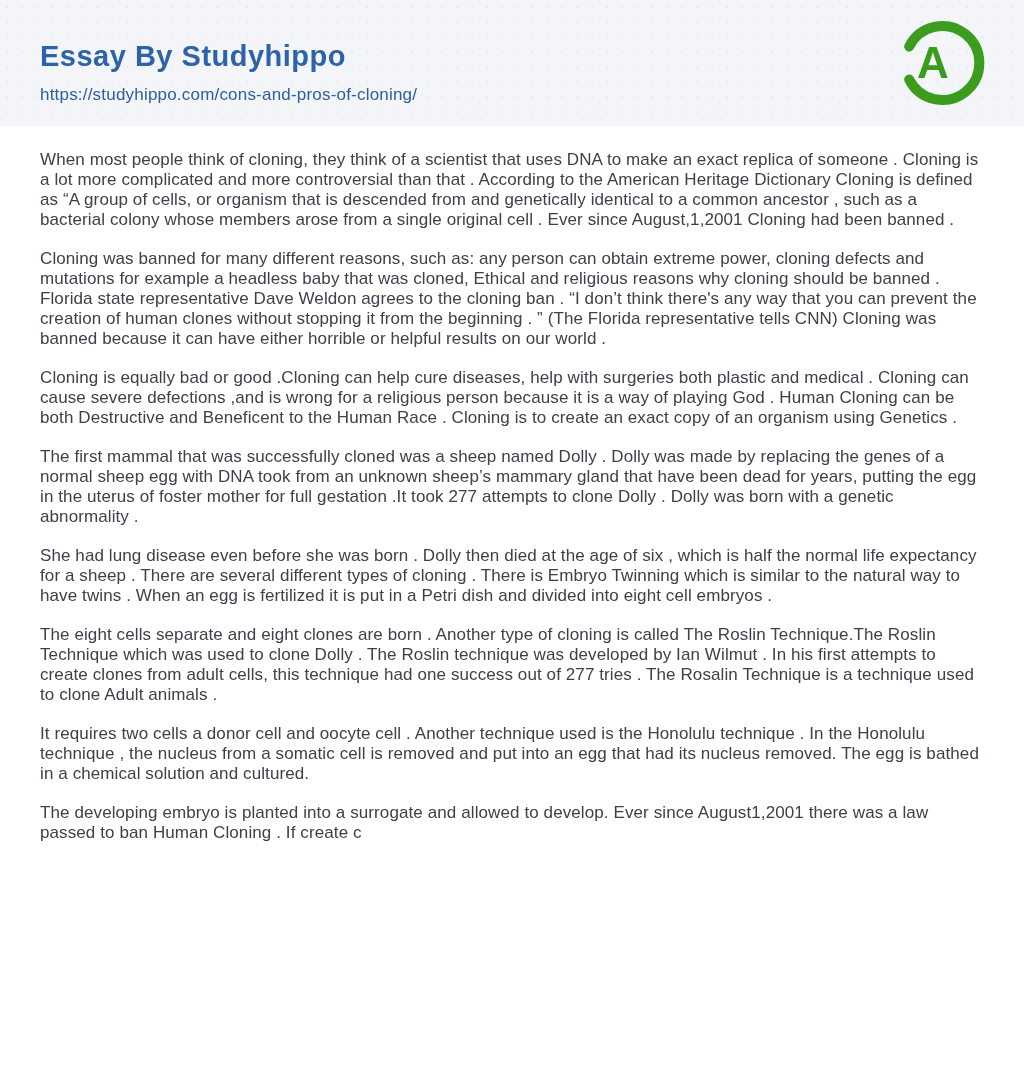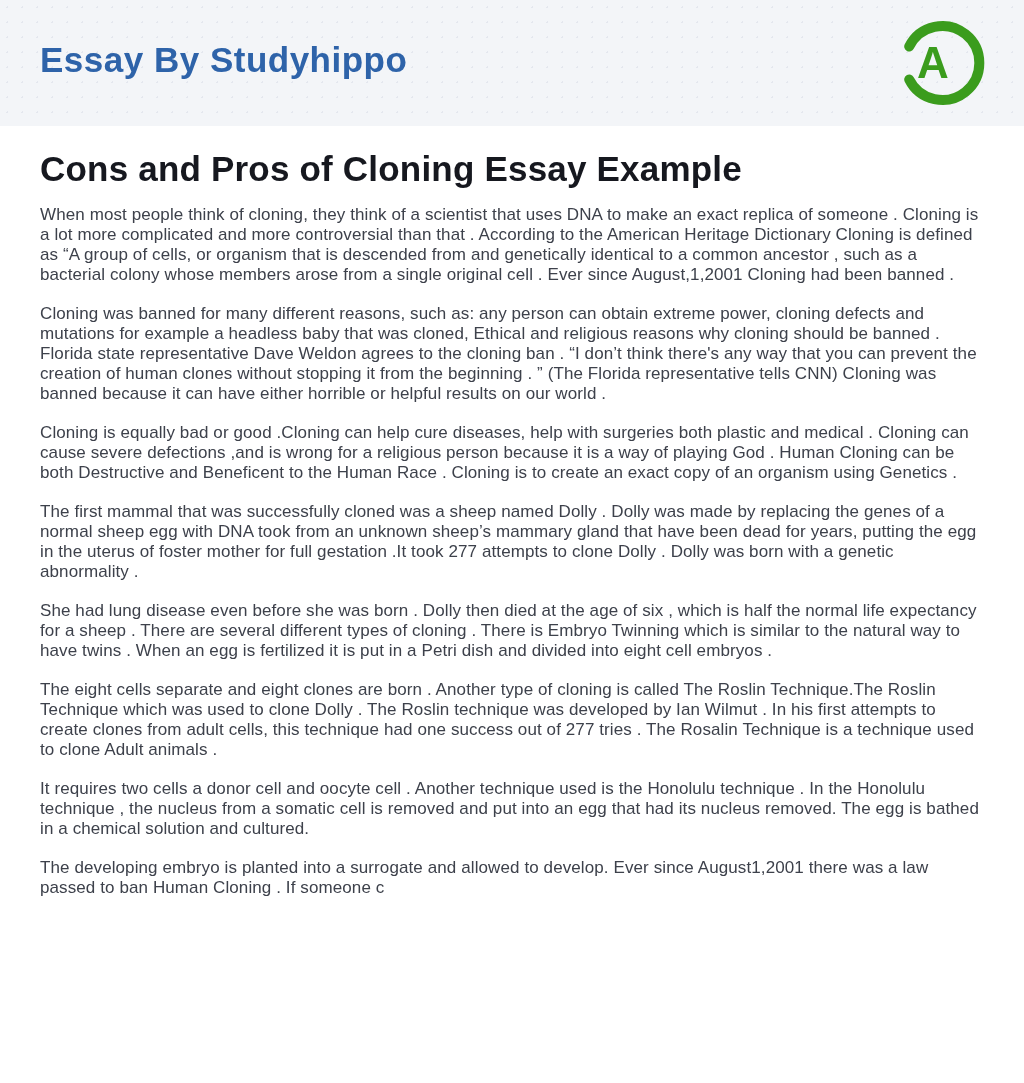--- a/index.html
+++ b/index.html
@@ -15,21 +15,21 @@
     width: 100%;
     height: 126px;
     background-color: #f3f5f8;
     background-image: radial-gradient(circle, #e4e7ee 1px, rgba(0,0,0,0) 1px);
     background-size: 15px 15px;
     position: relative;
     padding: 40px 40px 0 40px;
   }
   .site-title {
     color: #2e63a9;
-    font-size: 35px;
+    font-size: 29px;
     font-weight: bold;
     letter-spacing: 0.5px;
     line-height: 1.15;
   }
   .site-url {
     margin-top: 12px;
     display: inline-block;
     color: #2d5e9f;
     font-size: 17px;
     text-decoration: none;
@@ -59,33 +59,33 @@
     line-height: 20px;
     letter-spacing: 0.1px;
     margin-bottom: 19px;
   }
 </style>
 </head>
 <body>
 
 <header class="header">
   <div class="site-title">Essay By Studyhippo</div>
+  <a class="site-url">https://studyhippo.com/cons-and-pros-of-cloning/</a>
   <div class="logo">
     <svg width="90" height="90" viewBox="0 0 90 90">
       <path d="M 11.2 29.5 A 37 37 0 1 1 11.2 62.5" fill="none" stroke="#3b9c1d" stroke-width="10" stroke-linecap="round"></path>
       <text x="35" y="61" font-family="Liberation Sans, DejaVu Sans, sans-serif" font-size="44" font-weight="bold" fill="#3b9c1d" text-anchor="middle">A</text>
     </svg>
   </div>
 </header>
 
 <main class="content">
-  <h1 class="article-title">Cons and Pros of Cloning Essay Example</h1>
   <div class="article-body">
     <p>When most people think of cloning, they think of a scientist that uses DNA to make an exact replica of someone . Cloning is a lot more complicated and more controversial than that . According to the American Heritage Dictionary Cloning is defined as “A group of cells, or organism that is descended from and genetically identical to a common ancestor , such as a bacterial colony whose members arose from a single original cell . Ever since August,1,2001 Cloning had been banned .</p>
     <p>Cloning was banned for many different reasons, such as: any person can obtain extreme power, cloning defects and mutations for example a headless baby that was cloned, Ethical and religious reasons why cloning should be banned . Florida state representative Dave Weldon agrees to the cloning ban . “I don’t think there's any way that you can prevent the creation of human clones without stopping it from the beginning . ” (The Florida representative tells CNN) Cloning was banned because it can have either horrible or helpful results on our world .</p>
     <p>Cloning is equally bad or good .Cloning can help cure diseases, help with surgeries both plastic and medical . Cloning can cause severe defections ,and is wrong for a religious person because it is a way of playing God . Human Cloning can be both Destructive and Beneficent to the Human Race . Cloning is to create an exact copy of an organism using Genetics .</p>
     <p>The first mammal that was successfully cloned was a sheep named Dolly . Dolly was made by replacing the genes of a normal sheep egg with DNA took from an unknown sheep’s mammary gland that have been dead for years, putting the egg in the uterus of foster mother for full gestation .It took 277 attempts to clone Dolly . Dolly was born with a genetic abnormality .</p>
     <p>She had lung disease even before she was born . Dolly then died at the age of six , which is half the normal life expectancy for a sheep . There are several different types of cloning . There is Embryo Twinning which is similar to the natural way to have twins . When an egg is fertilized it is put in a Petri dish and divided into eight cell embryos .</p>
     <p>The eight cells separate and eight clones are born . Another type of cloning is called The Roslin Technique.The Roslin Technique which was used to clone Dolly . The Roslin technique was developed by Ian Wilmut . In his first attempts to create clones from adult cells, this technique had one success out of 277 tries . The Rosalin Technique is a technique used to clone Adult animals .</p>
     <p>It requires two cells a donor cell and oocyte cell . Another technique used is the Honolulu technique . In the Honolulu technique , the nucleus from a somatic cell is removed and put into an egg that had its nucleus removed. The egg is bathed in a chemical solution and cultured.</p>
-    <p>The developing embryo is planted into a surrogate and allowed to develop. Ever since August1,2001 there was a law passed to ban Human Cloning . If someone c</p>
+    <p>The developing embryo is planted into a surrogate and allowed to develop. Ever since August1,2001 there was a law passed to ban Human Cloning . If create c</p>
   </div>
 </main>
 
 </body></html>

